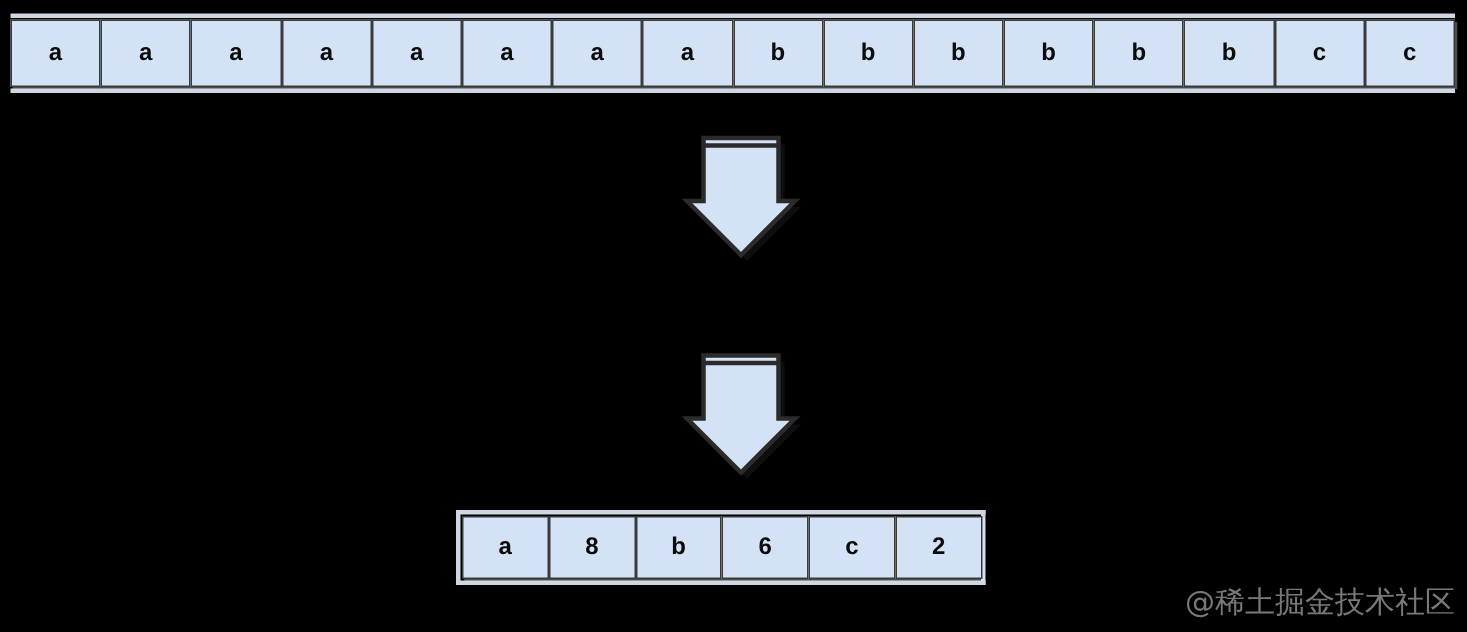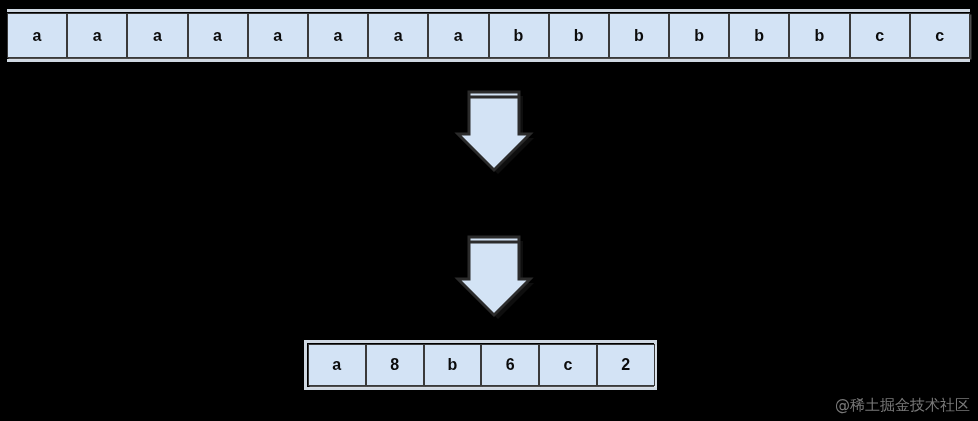--- a/index.html
+++ b/index.html
@@ -79,21 +79,21 @@
     height: 86px;
     overflow: visible;
   }
 
   
   #watermark {
     position: absolute;
     right: 8px;
     bottom: 6px;
     color: #8e8e8e;
-    font-size: 15px;
+    font-size: 20px;
     font-family: "DejaVu Sans", sans-serif;
     white-space: nowrap;
     opacity: 0.85;
   }
 </style>
 </head>
 <body>
 
 <div id="canvas">
 

